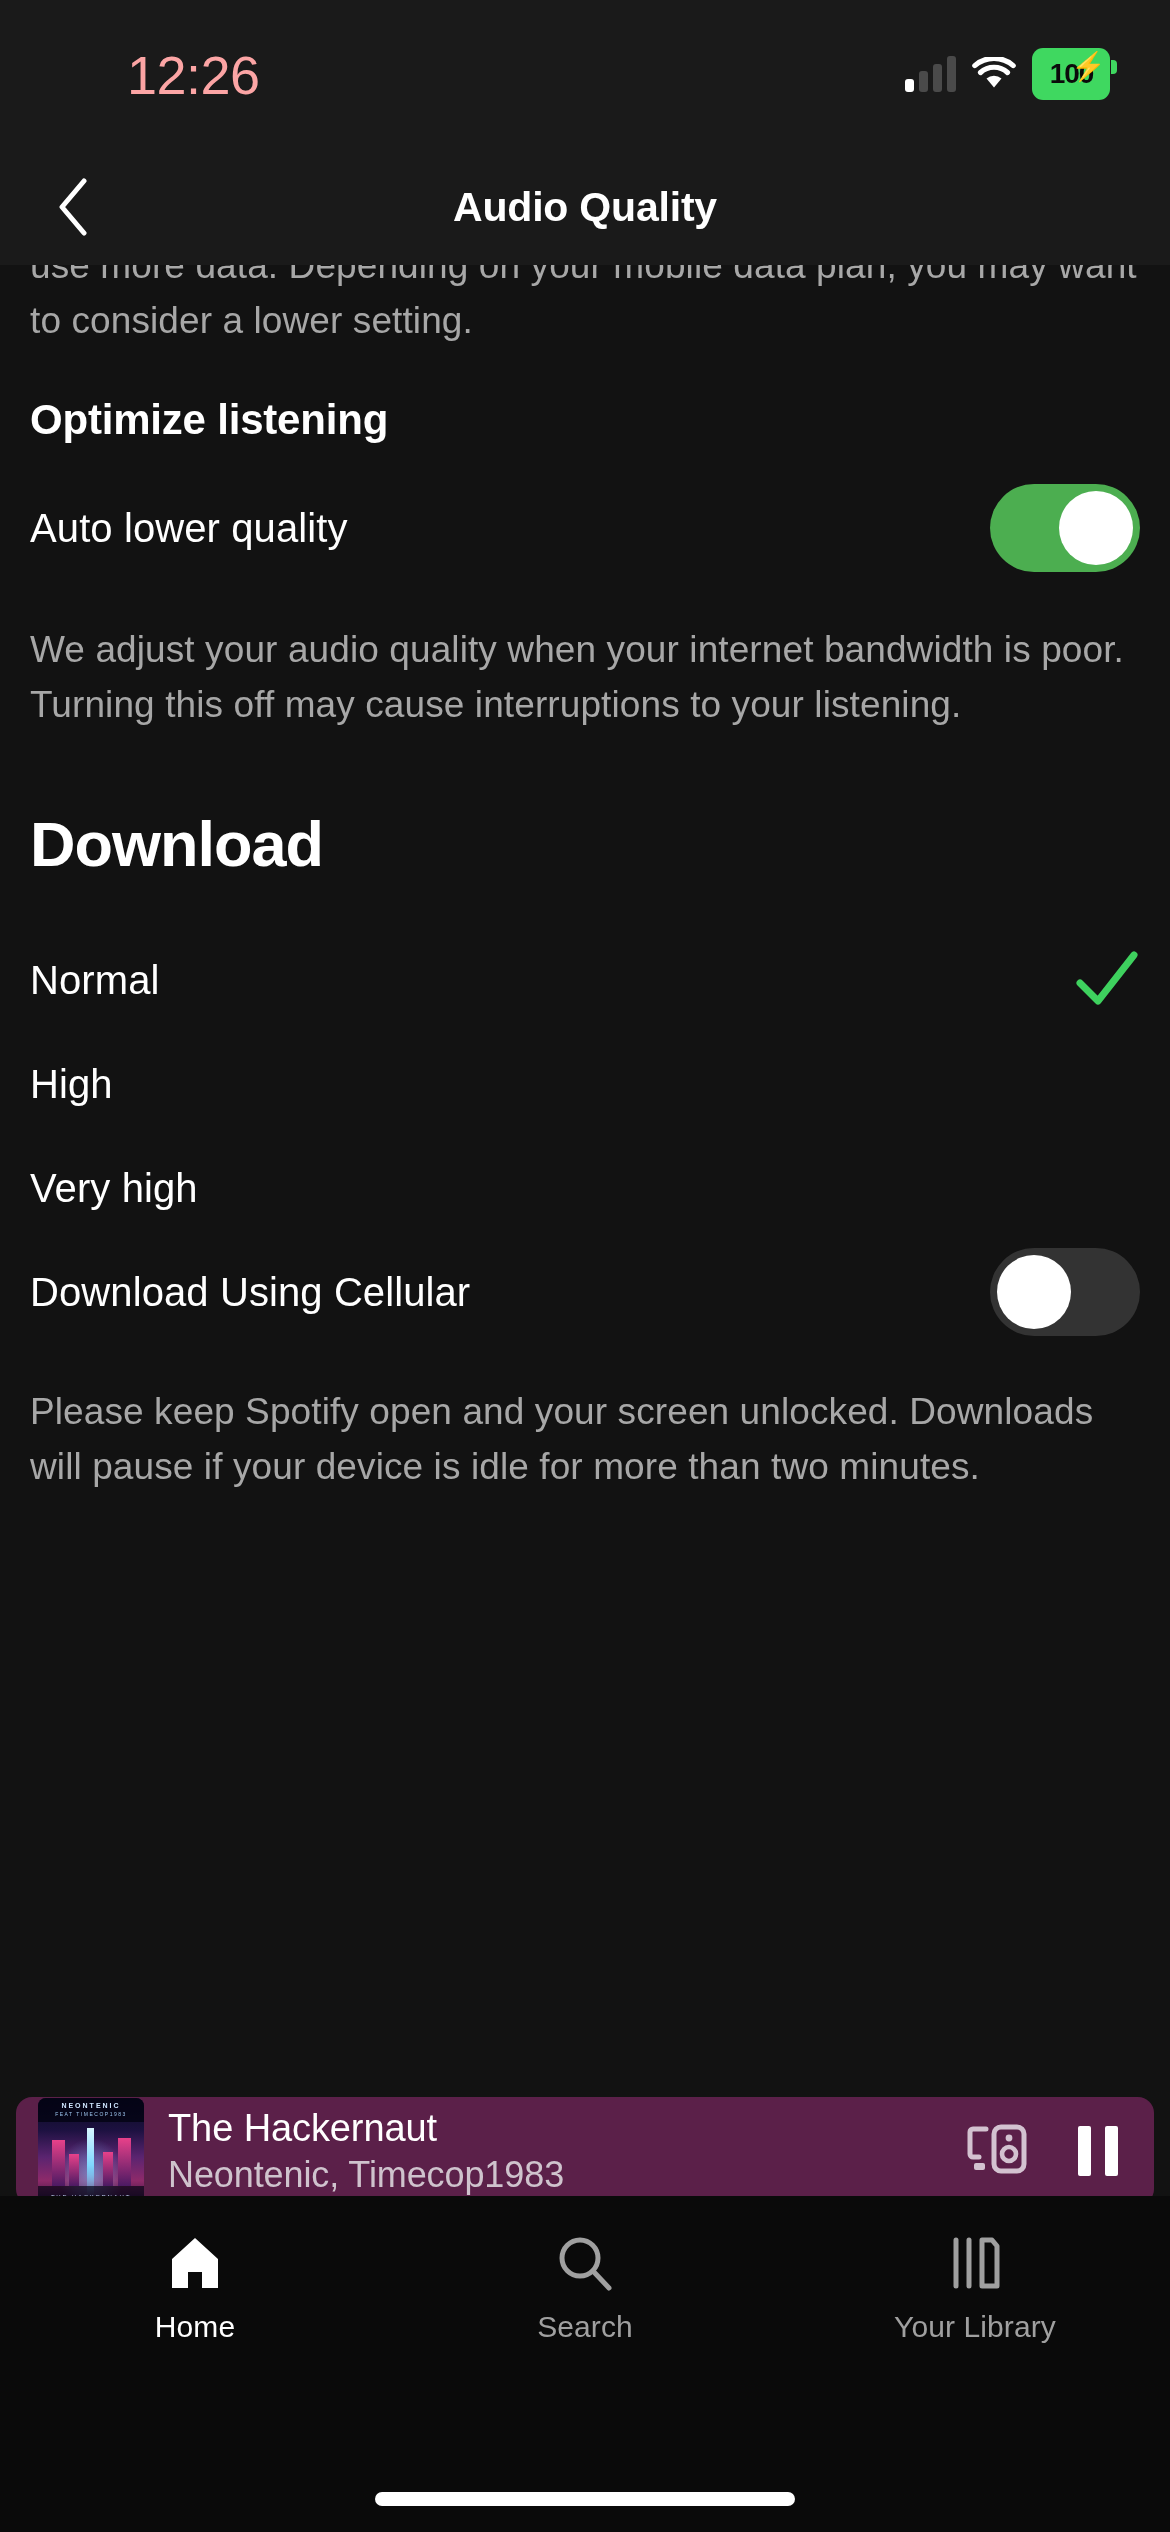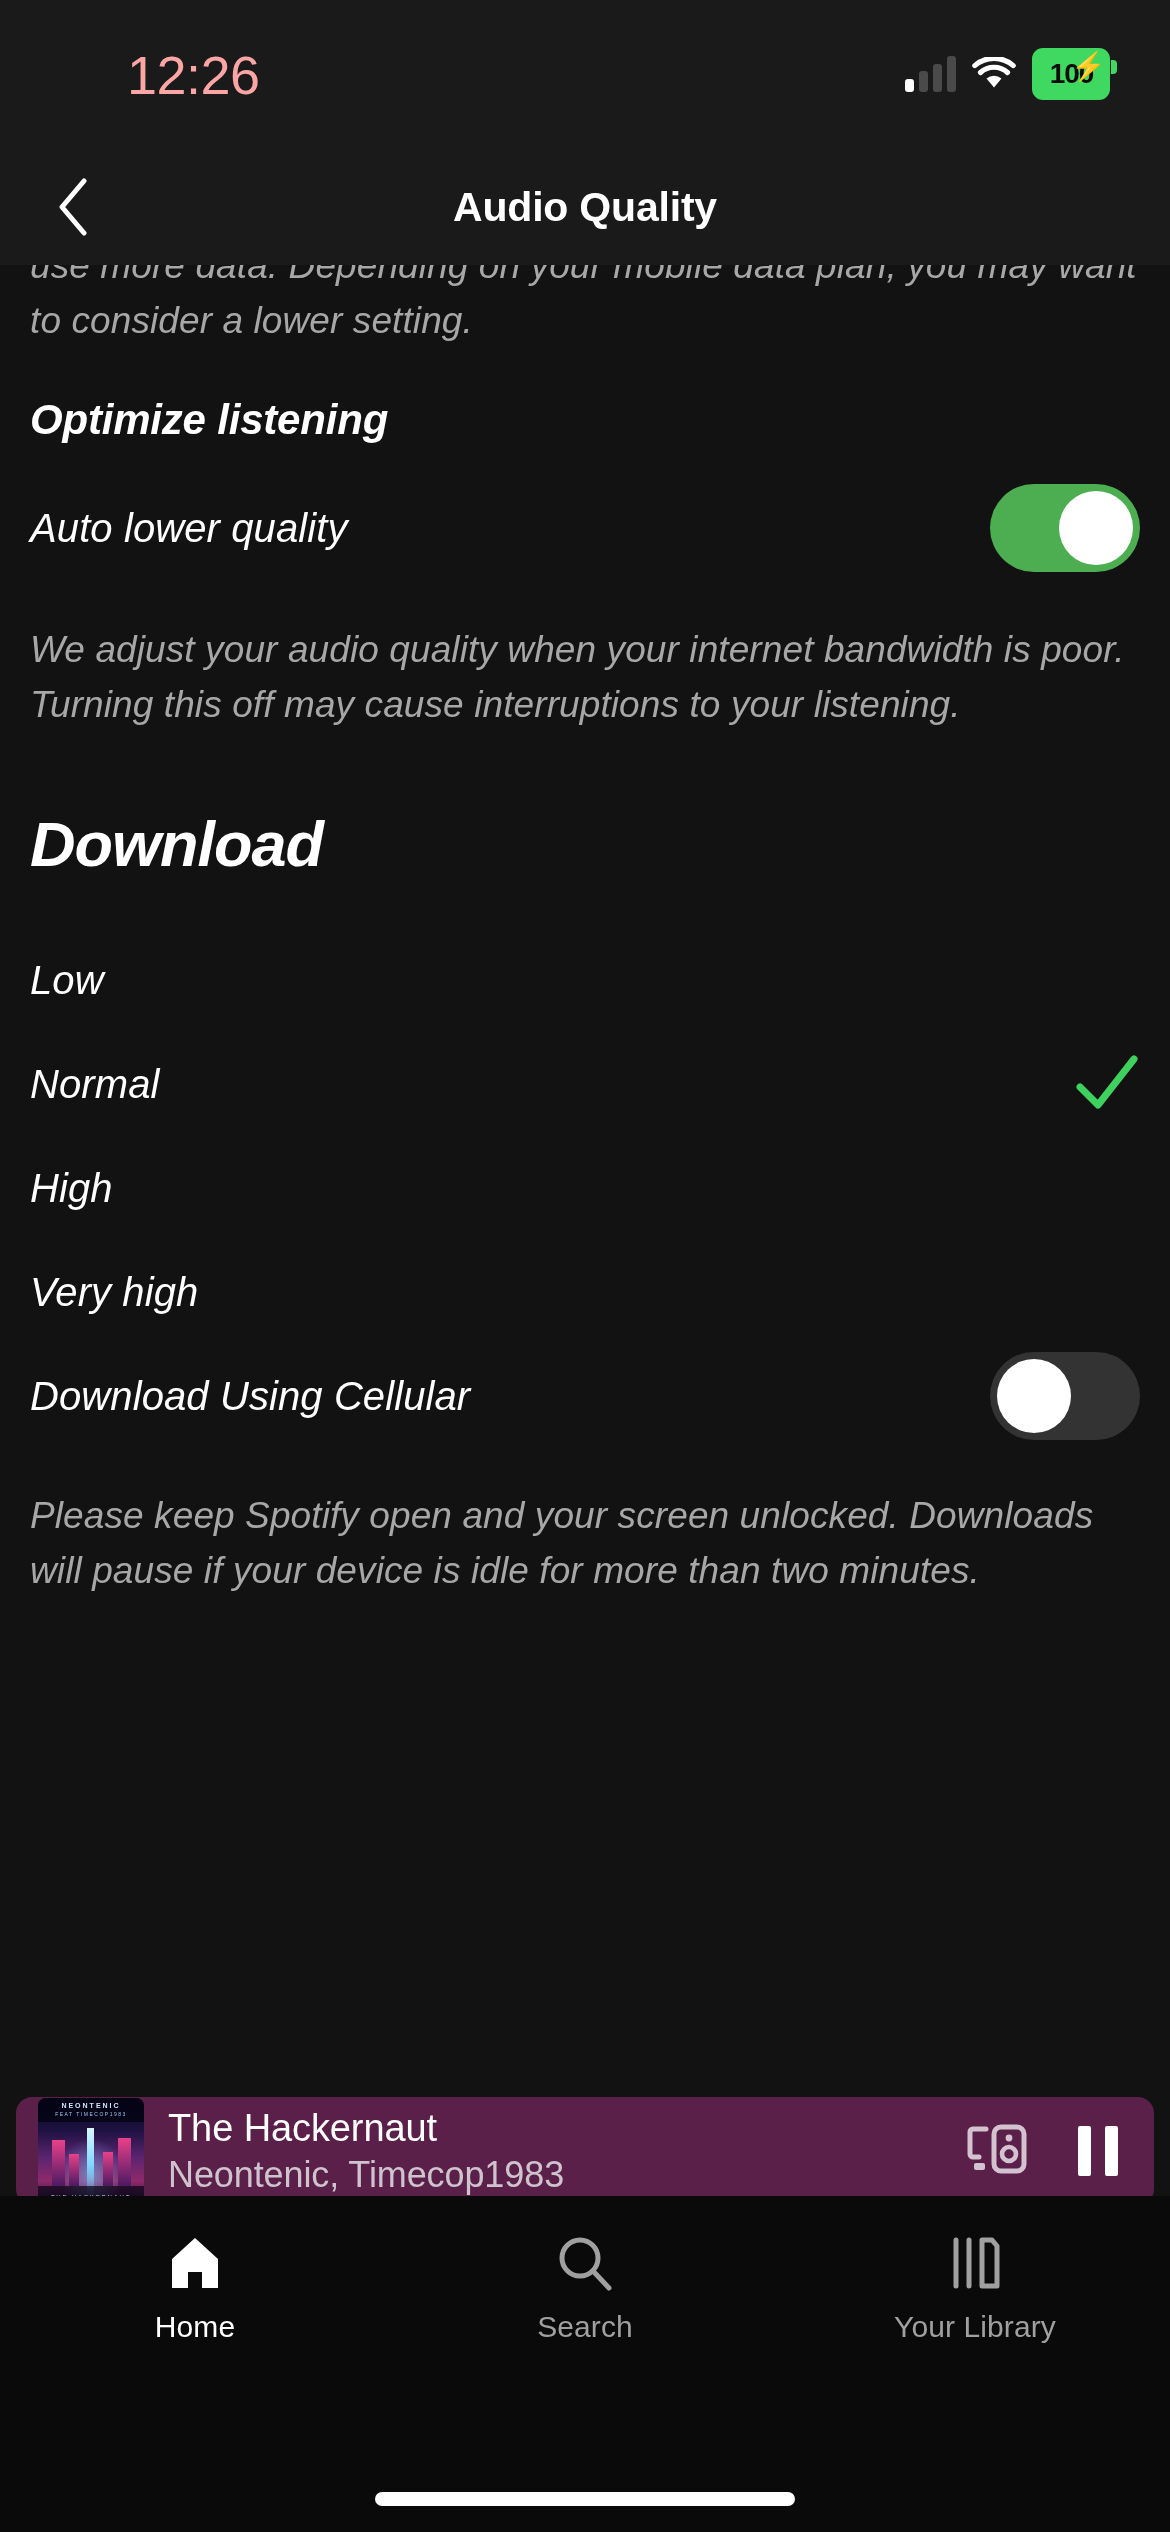--- a/index.html
+++ b/index.html
@@ -64,21 +64,20 @@
   .nav-title{
     position:absolute; left:0; top:0; width:1170px; height:115px;
     display:flex; align-items:center; justify-content:center;
     font-size:41px; font-weight:700; color:#fff; letter-spacing:-0.2px;
   }
 
   
   .content{
     position:absolute; top:150px; left:0; width:1156px; height:1930px;
     overflow:hidden;
-    font-style:italic;
   }
   .inner{ position:absolute; top:115px; left:0; width:1170px; }
 
   .body-text{
     font-size:37px; line-height:55px; color:#a7a7a7;
     padding:0 30px; letter-spacing:0.1px;
   }
   .clip-text{ margin-top:-27px; }
 
   .sec-head{
@@ -244,23 +243,20 @@
       </div>
 
       <div style="height:42px"></div>
       <div class="body-text">We adjust your audio quality when your internet bandwidth is poor. Turning this off may cause interruptions to your listening.</div>
 
       <div style="height:76px"></div>
       <div class="big-head">Download</div>
 
       <div style="height:48px"></div>
 
-      <div class="row">
-        <div class="row-label">Low</div>
-      </div>
 
       <div class="row">
         <div class="row-label">Normal</div>
         <svg class="check" viewBox="0 0 66 66">
           <path d="M6 36 L24 54 L60 8" stroke="#3ed15e" stroke-width="7" fill="none" stroke-linecap="round" stroke-linejoin="round"></path>
         </svg>
       </div>
 
       <div class="row">
         <div class="row-label">High</div>

